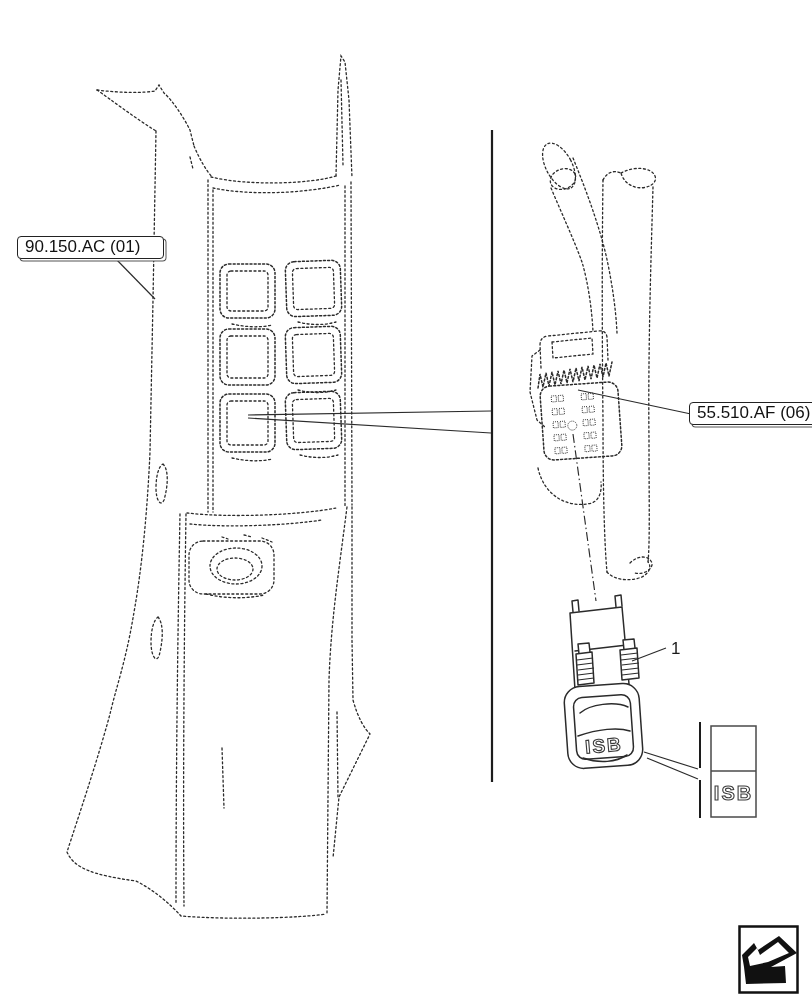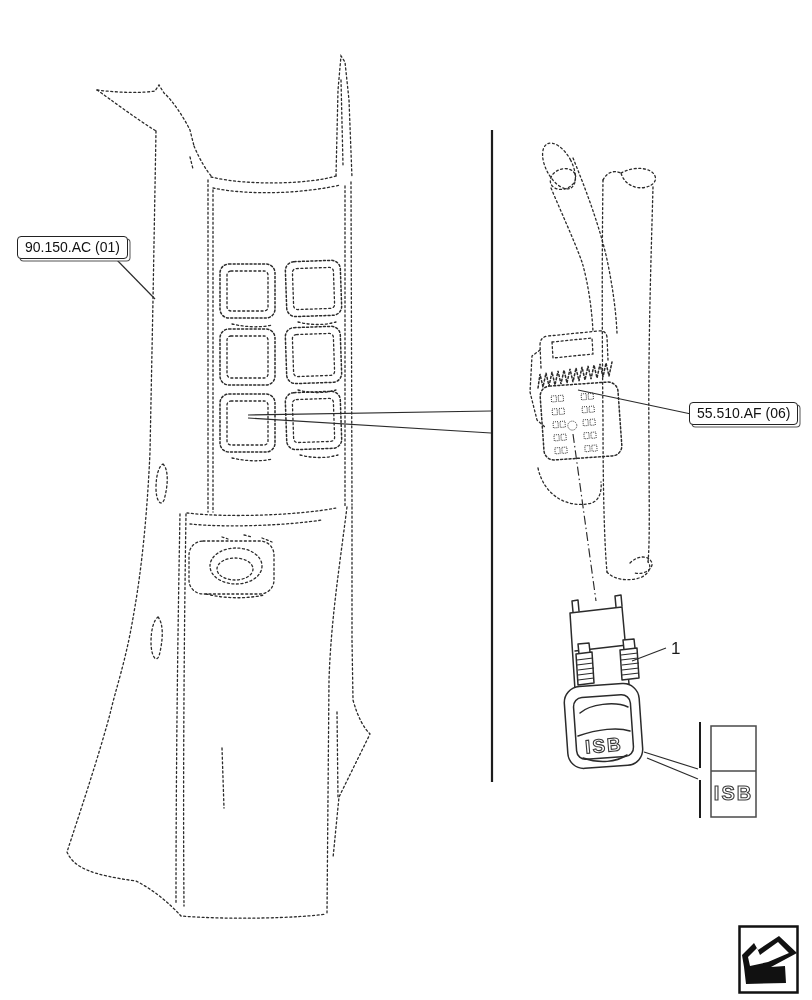--- a/index.html
+++ b/index.html
@@ -3,21 +3,21 @@
 <meta charset="utf-8">
 <style>
   html,body{margin:0;padding:0;background:#fff;}
   #stage{
     position:relative;width:812px;height:1000px;background:#ffffff;
     font-family:"Liberation Sans",sans-serif;overflow:hidden;
   }
   #art{position:absolute;left:0;top:0;}
   .ref-label{
     position:absolute;background:#fff;border:1.6px solid #222;border-radius:4px;
-    padding:1px 7px 2px 7px;font-size:14px;color:#111;white-space:nowrap;
+    padding:1px 23px 2px 7px;font-size:17px;color:#111;white-space:nowrap;
     box-shadow:2.5px 2.5px 0 -1px #fff, 2.5px 2.5px 0 0 #555;
     line-height:18px;
   }
   #label-left{left:17px;top:236px;}
   #label-right{left:689px;top:402px;}
   
   .sk{stroke:#2b2b2b;fill:none;stroke-width:1.3;stroke-dasharray:2 2.6;stroke-linecap:round;}
   .skf{stroke:#2b2b2b;fill:none;stroke-width:1.5;stroke-dasharray:2 2.2;stroke-linecap:round;}
   .solid{stroke:#2b2b2b;fill:none;stroke-width:1.5;stroke-linejoin:round;stroke-linecap:round;}
   .thin{stroke:#2b2b2b;fill:none;stroke-width:1.15;}

